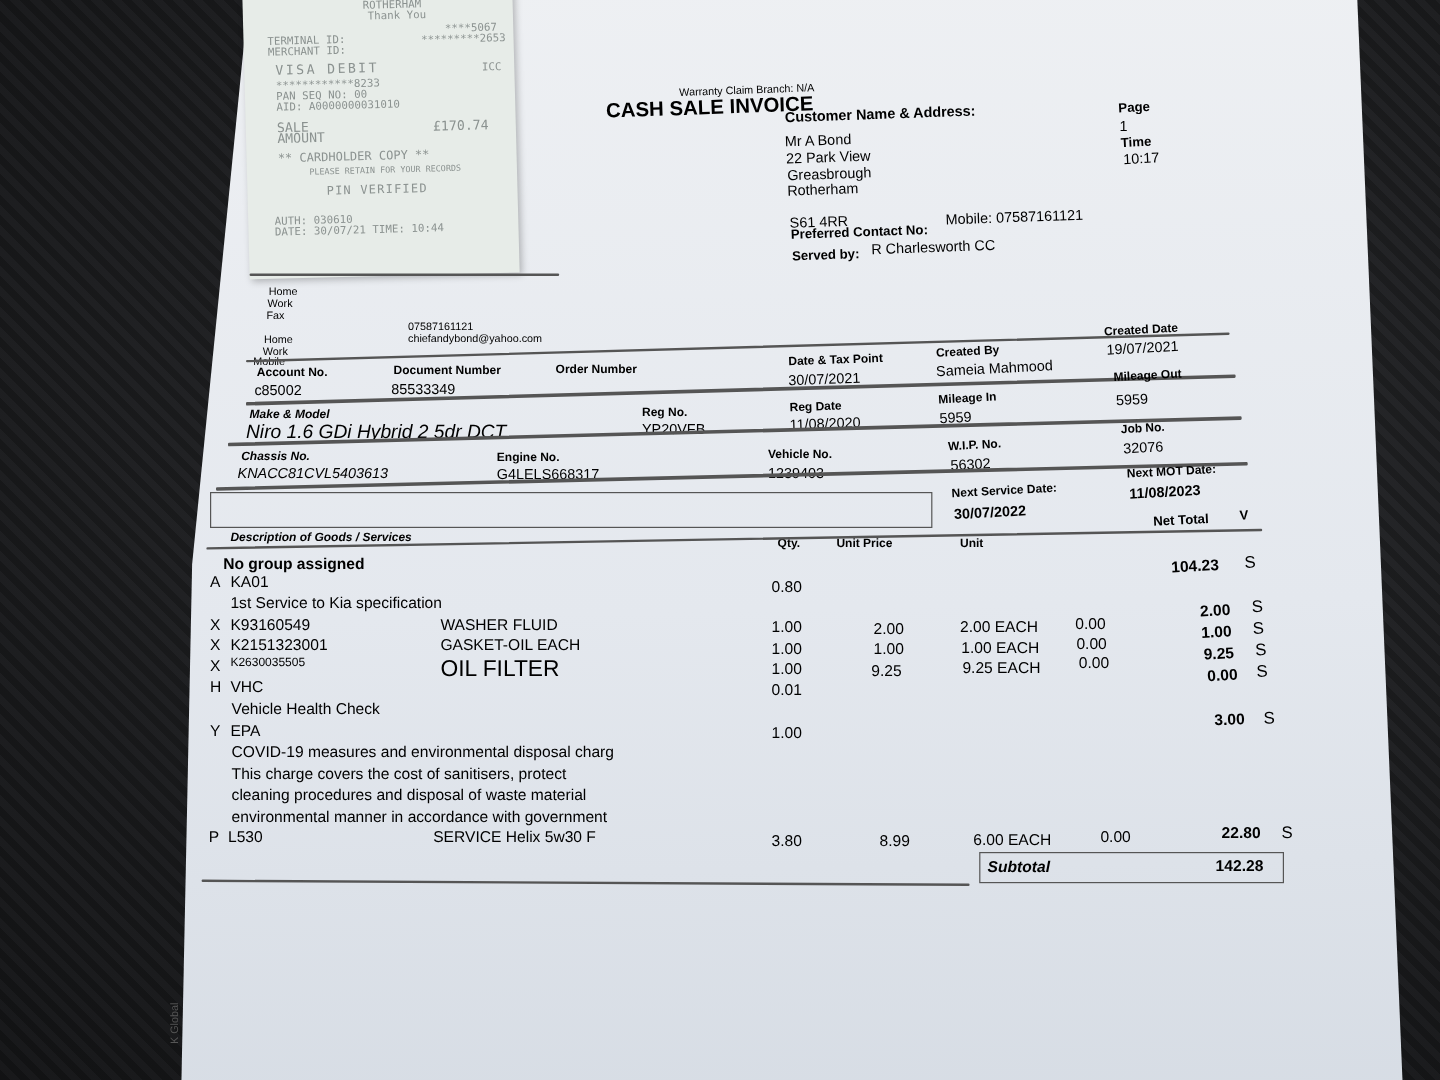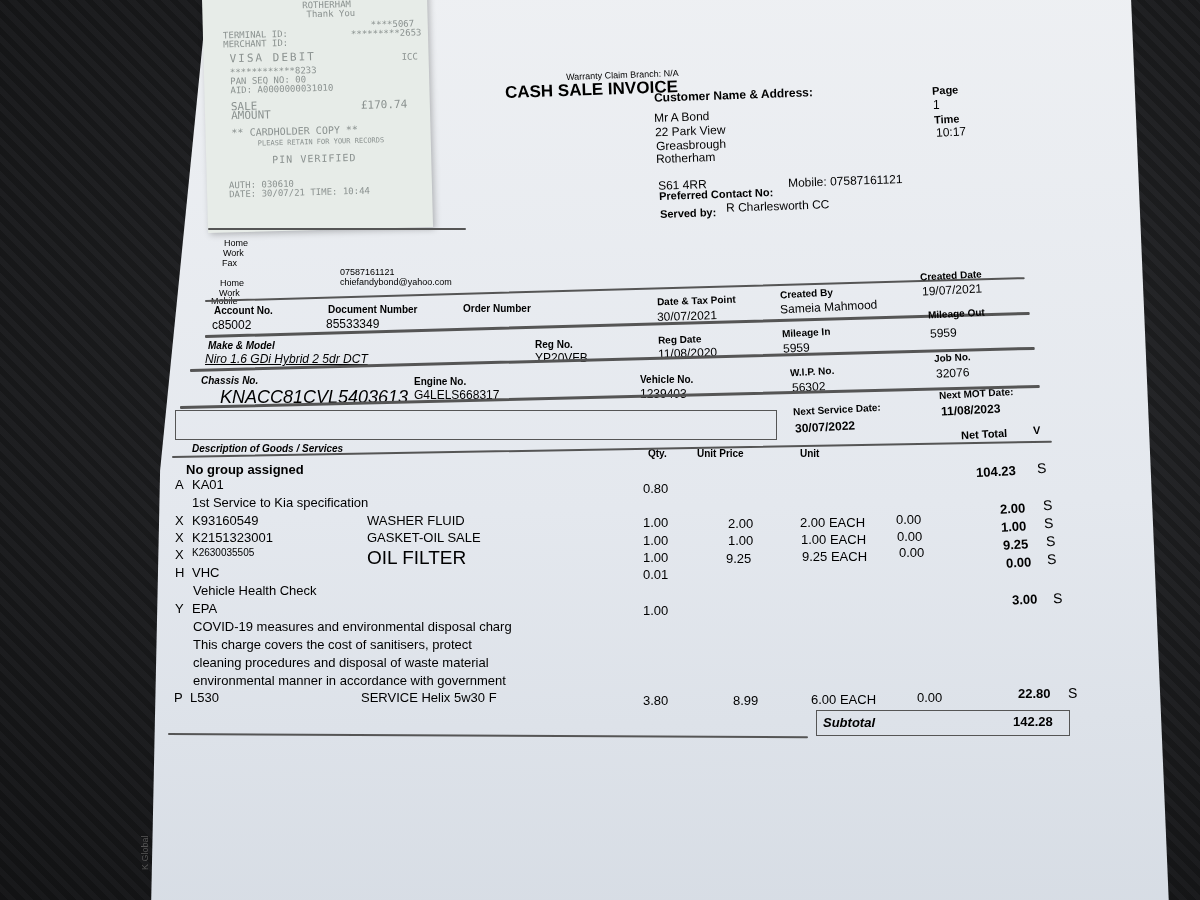--- a/index.html
+++ b/index.html
@@ -102,33 +102,33 @@
 <div class="abs b" style="left:463px;top:303px;font-size:10px;">Order Number</div>
 <div class="abs b" style="left:657px;top:295px;font-size:10px;transform:rotate(-2deg);">Date &amp; Tax Point</div>
 <div class="abs" style="left:657px;top:309px;font-size:12px;transform:rotate(-2deg);">30/07/2021</div>
 <div class="abs b" style="left:780px;top:288px;font-size:10px;transform:rotate(-3deg);">Created By</div>
 <div class="abs" style="left:780px;top:300px;font-size:12px;transform:rotate(-3deg);">Sameia Mahmood</div>
 <div class="abs b" style="left:920px;top:270px;font-size:10px;transform:rotate(-3deg);">Created Date</div>
 <div class="abs" style="left:922px;top:283px;font-size:12px;transform:rotate(-3deg);">19/07/2021</div>
 
 <div class="rule" style="left:205px;top:335px;width:825px;transform:rotate(-1.6deg);transform-origin:left;"></div>
 <div class="abs b i" style="left:208px;top:340px;font-size:10px;">Make &amp; Model</div>
-<div class="abs i" style="left:205px;top:352px;font-size:12px;text-decoration:underline;">Niro 1.6 GDi Hybrid 2 5dr DCT</div>
+<div class="abs i" style="left:205px;top:352px;font-size:16px;">Niro 1.6 GDi Hybrid 2 5dr DCT</div>
 <div class="abs b" style="left:535px;top:339px;font-size:10px;">Reg No.</div>
 <div class="abs" style="left:535px;top:351px;font-size:12px;">YP20VFB</div>
 <div class="abs b" style="left:658px;top:334px;font-size:10px;transform:rotate(-2deg);">Reg Date</div>
 <div class="abs" style="left:658px;top:346px;font-size:12px;transform:rotate(-2deg);">11/08/2020</div>
 <div class="abs b" style="left:782px;top:327px;font-size:10px;transform:rotate(-3deg);">Mileage In</div>
 <div class="abs" style="left:783px;top:341px;font-size:12px;transform:rotate(-3deg);">5959</div>
 <div class="abs b" style="left:928px;top:308px;font-size:10px;transform:rotate(-3deg);">Mileage Out</div>
 <div class="abs" style="left:930px;top:326px;font-size:12px;transform:rotate(-3deg);">5959</div>
 
 <div class="rule" style="left:190px;top:369px;width:845px;transform:rotate(-1.5deg);transform-origin:left;"></div>
 <div class="abs b i" style="left:201px;top:375px;font-size:10px;">Chassis No.</div>
-<div class="abs i" style="left:198px;top:387px;font-size:18px;margin-left:22px;">KNACC81CVL5403613</div>
+<div class="abs i" style="left:198px;top:387px;font-size:12px;">KNACC81CVL5403613</div>
 <div class="abs b" style="left:414px;top:376px;font-size:10px;">Engine No.</div>
 <div class="abs" style="left:414px;top:388px;font-size:12px;">G4LELS668317</div>
 <div class="abs b" style="left:640px;top:374px;font-size:10px;">Vehicle No.</div>
 <div class="abs" style="left:640px;top:387px;font-size:12px;">1239403</div>
 <div class="abs b" style="left:790px;top:366px;font-size:10px;transform:rotate(-3deg);">W.I.P. No.</div>
 <div class="abs" style="left:792px;top:380px;font-size:12px;transform:rotate(-3deg);">56302</div>
 <div class="abs b" style="left:934px;top:352px;font-size:10px;transform:rotate(-3deg);">Job No.</div>
 <div class="abs" style="left:936px;top:366px;font-size:12px;transform:rotate(-3deg);">32076</div>
 
 <div class="rule" style="left:180px;top:406px;width:860px;transform:rotate(-1.4deg);transform-origin:left;"></div>
@@ -166,21 +166,21 @@
   <div class="abs" style="left:643px;top:515px;font-size:13px;">1.00</div>
   <div class="abs" style="left:728px;top:516px;font-size:13px;">2.00</div>
   <div class="abs" style="left:800px;top:515px;font-size:13px;">2.00 EACH</div>
   <div class="abs" style="left:896px;top:512px;font-size:13px;">0.00</div>
   <div class="abs b" style="left:1000px;top:501px;font-size:13px;transform:rotate(-3deg);">2.00</div>
   <div class="abs" style="left:1043px;top:497px;font-size:14px;transform:rotate(-3deg);">S</div>
 </div>
 <div>
   <div class="abs" style="left:175px;top:530px;font-size:13px;">X</div>
   <div class="abs" style="left:192px;top:530px;font-size:13px;">K2151323001</div>
-  <div class="abs" style="left:367px;top:530px;font-size:13px;">GASKET-OIL SALE</div>
+  <div class="abs" style="left:367px;top:530px;font-size:13px;">GASKET-OIL EACH</div>
   <div class="abs" style="left:643px;top:533px;font-size:13px;">1.00</div>
   <div class="abs" style="left:728px;top:533px;font-size:13px;">1.00</div>
   <div class="abs" style="left:801px;top:532px;font-size:13px;">1.00 EACH</div>
   <div class="abs" style="left:897px;top:529px;font-size:13px;">0.00</div>
   <div class="abs b" style="left:1001px;top:519px;font-size:13px;transform:rotate(-3deg);">1.00</div>
   <div class="abs" style="left:1044px;top:515px;font-size:14px;transform:rotate(-3deg);">S</div>
 </div>
 <div>
   <div class="abs" style="left:175px;top:547px;font-size:13px;">X</div>
   <div class="abs" style="left:192px;top:547px;font-size:10px;">K2630035505</div>

